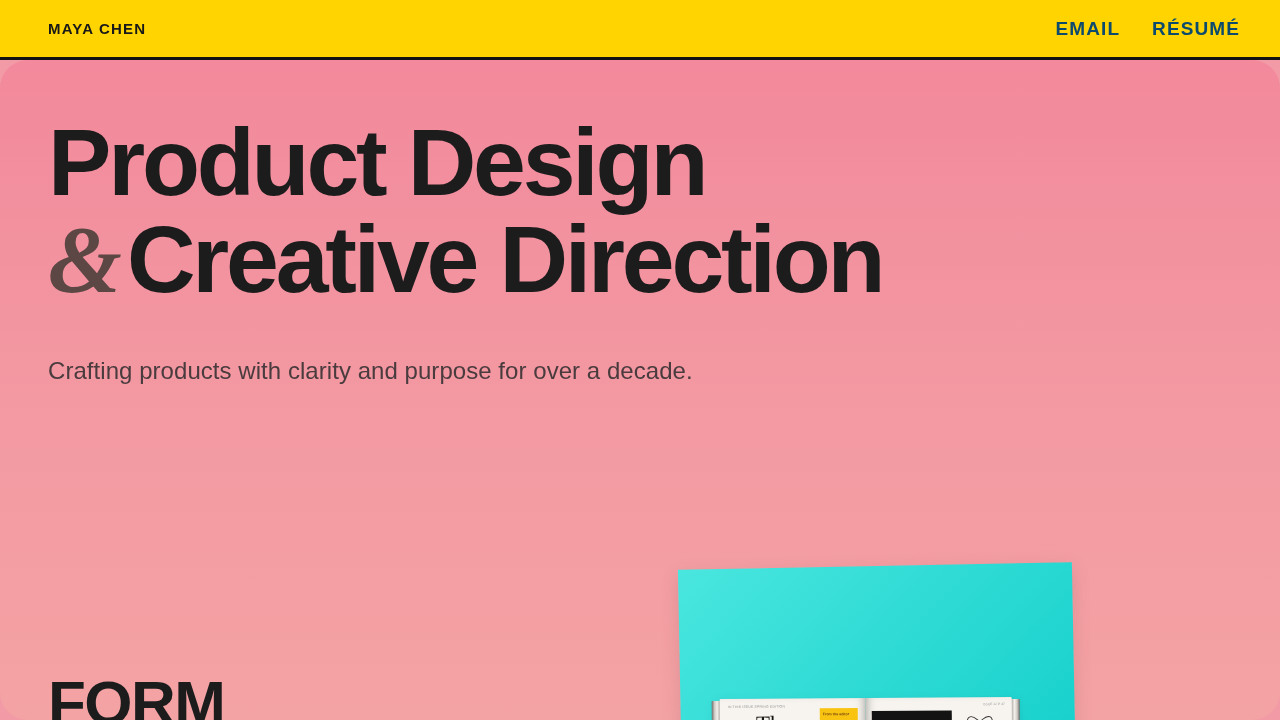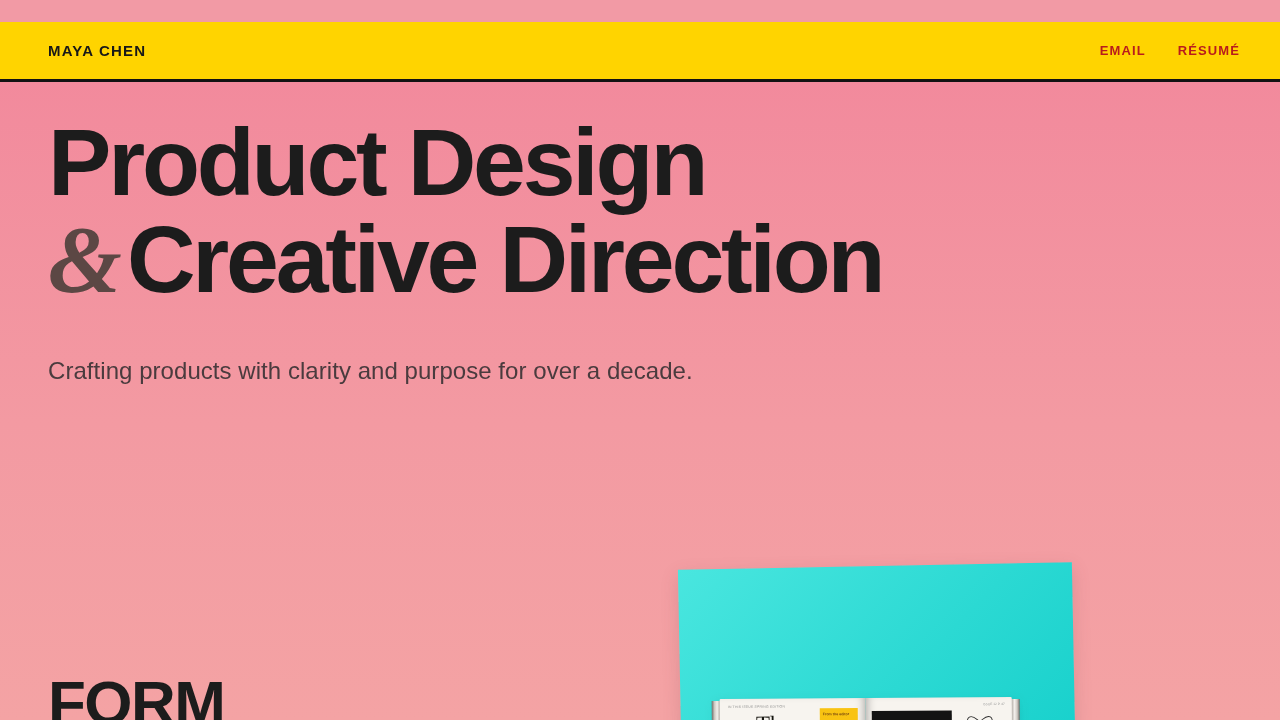--- a/index.html
+++ b/index.html
@@ -16,41 +16,41 @@
   
   .topbar {
     position:absolute; top:0; left:0;
     width:1280px; height:60px;
     background:#FFD400;
     border-bottom:3px solid #121212;
     display:flex; align-items:center;
     justify-content:space-between;
     padding:0 40px 0 48px;
     z-index:40;
-    margin-top:22px;
   }
   .brand {
     font-size:15px; font-weight:bold;
     letter-spacing:1.2px; color:#181818;
     white-space:nowrap;
   }
   .navlinks { display:flex; align-items:center; gap:32px; }
   .navlink {
-    font-size:13px; font-weight:bold;
-    letter-spacing:1.1px; color:#b91c1c;
+    font-size:19px; font-weight:bold;
+    letter-spacing:1.1px; color:#0c4a6e;
     text-decoration:none; white-space:nowrap;
     cursor:pointer;
   }
 
   
   .hero {
     position:absolute; top:60px; left:0;
     width:1280px; height:660px;
     background:linear-gradient(180deg,#F2899C 0%,#F39AA2 55%,#F4A3A4 100%);
     overflow:hidden;
+    border-radius:28px;
   }
 
   .headline {
     position:absolute; left:48px; top:54px;
     font-size:95px;
     font-weight:bold;
     line-height:97px;
     letter-spacing:-3.2px;
     color:#1C1C1C;
     white-space:nowrap;

